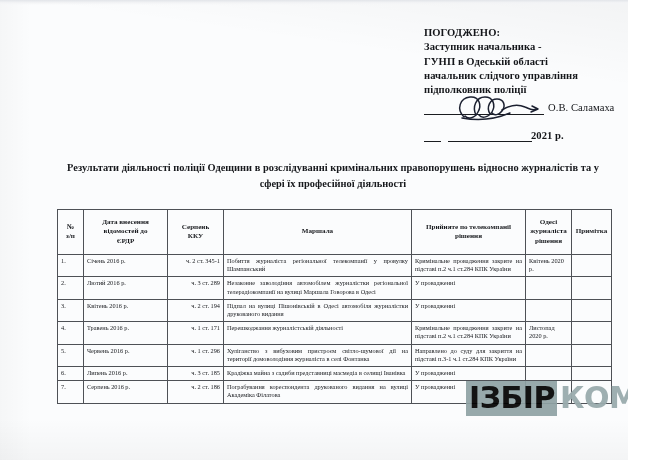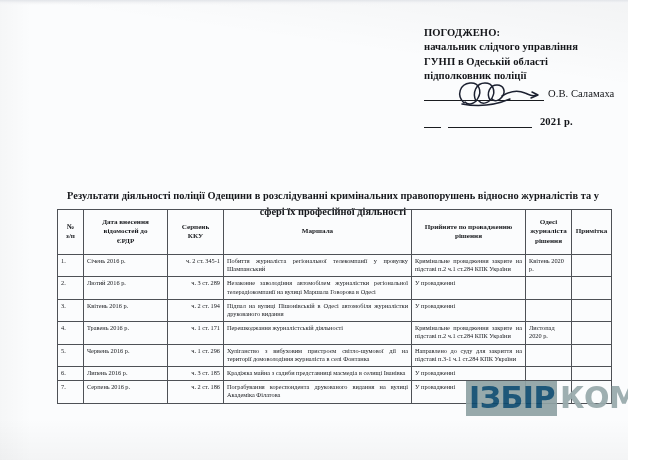--- a/index.html
+++ b/index.html
@@ -92,38 +92,37 @@
     border-bottom: 1.4px solid #1a1c20;
   }
   .date-rule-b {
     position: absolute;
     left: 24px; top: 12px;
     width: 84px;
     border-bottom: 1.4px solid #1a1c20;
   }
   .date-year {
     position: absolute;
-    left: 116px; top: 0;
+    left: 107px; top: 0;
     font-weight: bold;
     font-size: 10.6px;
     white-space: nowrap;
   }
 
   
   .doc-title {
     position: absolute;
     left: 55px;
     top: 160px;
     width: 556px;
     text-align: center;
     font-weight: bold;
     font-size: 10.4px;
     line-height: 15.5px;
     letter-spacing: 0.01px;
-    margin-top: 28px;
   }
 
   
   .tbl-wrap {
     position: absolute;
     left: 57px;
     top: 209px;
     width: 554px;
   }
   table.reg {
@@ -168,39 +167,40 @@
     font-family: "DejaVu Sans", "Liberation Sans", sans-serif;
     font-weight: bold;
     font-size: 30px;
     letter-spacing: -0.5px;
     line-height: 1;
     pointer-events: none;
     user-select: none;
   }
   .wm-a {
     background: #8fa3a5;
-    color: #0c4a6e;
+    color: #000000;
     padding: 2px 2px 3px 3px;
     opacity: 0.92;
   }
   .wm-b {
     color: #9aabad;
     padding: 2px 0 3px 3px;
     opacity: 0.95;
   }
 </style>
 </head>
 <body>
 
 <div class="page">
 
   <div class="approval">
     <div class="ln">ПОГОДЖЕНО:</div>
+    <div class="ln">Заступник начальника -</div>
+    <div class="ln">ГУНП в Одеській області</div>
     <div class="ln">начальник слідчого управління</div>
-    <div class="ln">ГУНП в Одеській області</div>
     <div class="ln">підполковник поліції</div>
 
     <div class="sig-row">
       <div class="sig-rule"></div>
       <svg class="sig-scribble" viewBox="0 0 104 30" aria-hidden="true">
         <g fill="none" stroke="#1b2030" stroke-width="1.5" stroke-linecap="round" stroke-linejoin="round">
           <path d="M12 25 C4 17, 8 6, 18 5 C27 4, 30 13, 26 20 C23 26, 16 28, 13 24"></path>
           <path d="M24 23 C20 15, 24 5, 33 5 C41 5, 44 13, 40 20 C37 25, 30 27, 27 23"></path>
           <path d="M38 22 C34 15, 38 7, 45 7 C52 7, 54 14, 50 19 C47 23, 42 24, 40 21"></path>
           <path d="M50 18 C58 13, 66 12, 73 15 C78 17, 80 19, 84 17"></path>
@@ -243,21 +243,21 @@
             <span>ЄРДР</span>
           </th>
           <th>
             <span>Серпень</span><br>
             <span>ККУ</span>
           </th>
           <th>
             <span>Маршала</span>
           </th>
           <th>
-            <span>Прийняте по провадженню</span><br>
+            <span>Прийняте по телекомпанії</span><br>
             <span>рішення</span>
           </th>
           <th>
             <span>Одесі</span><br>
             <span>журналіста</span><br>
             <span>рішення</span>
           </th>
           <th>
             <span>Примітка</span>
           </th>

